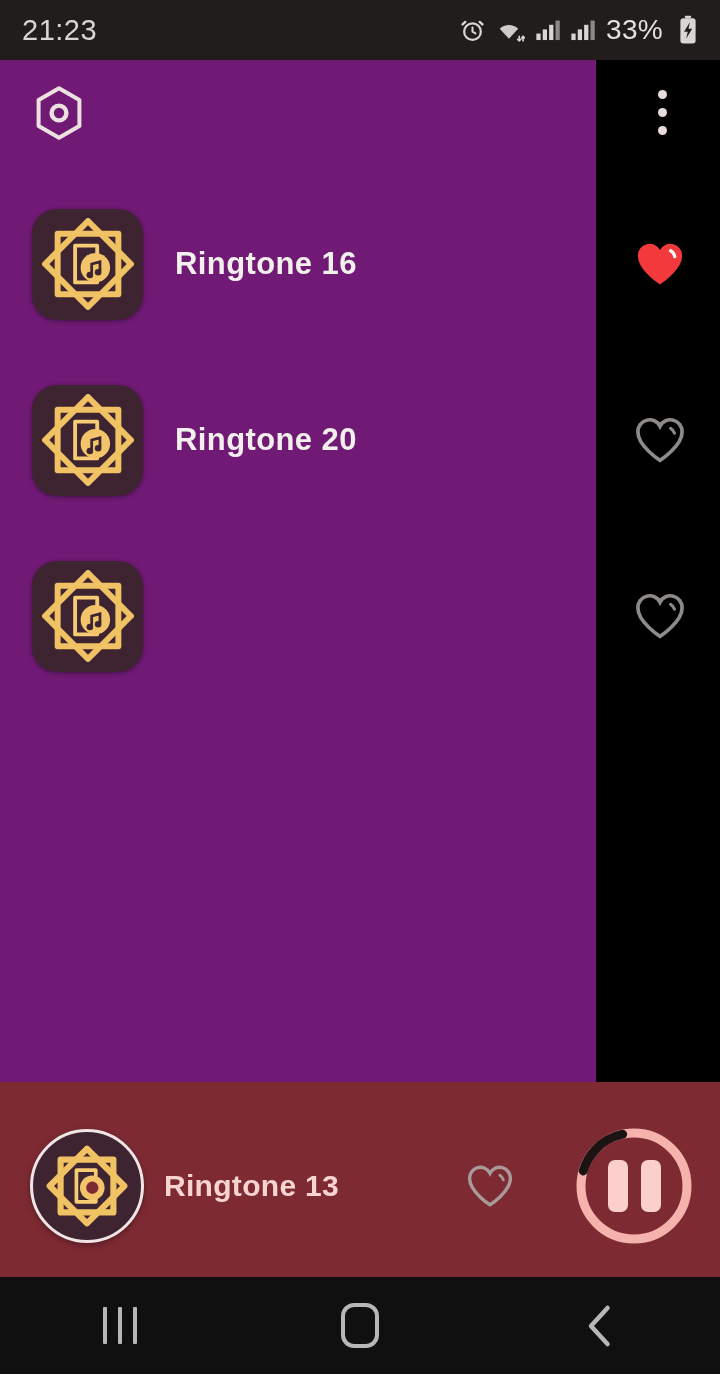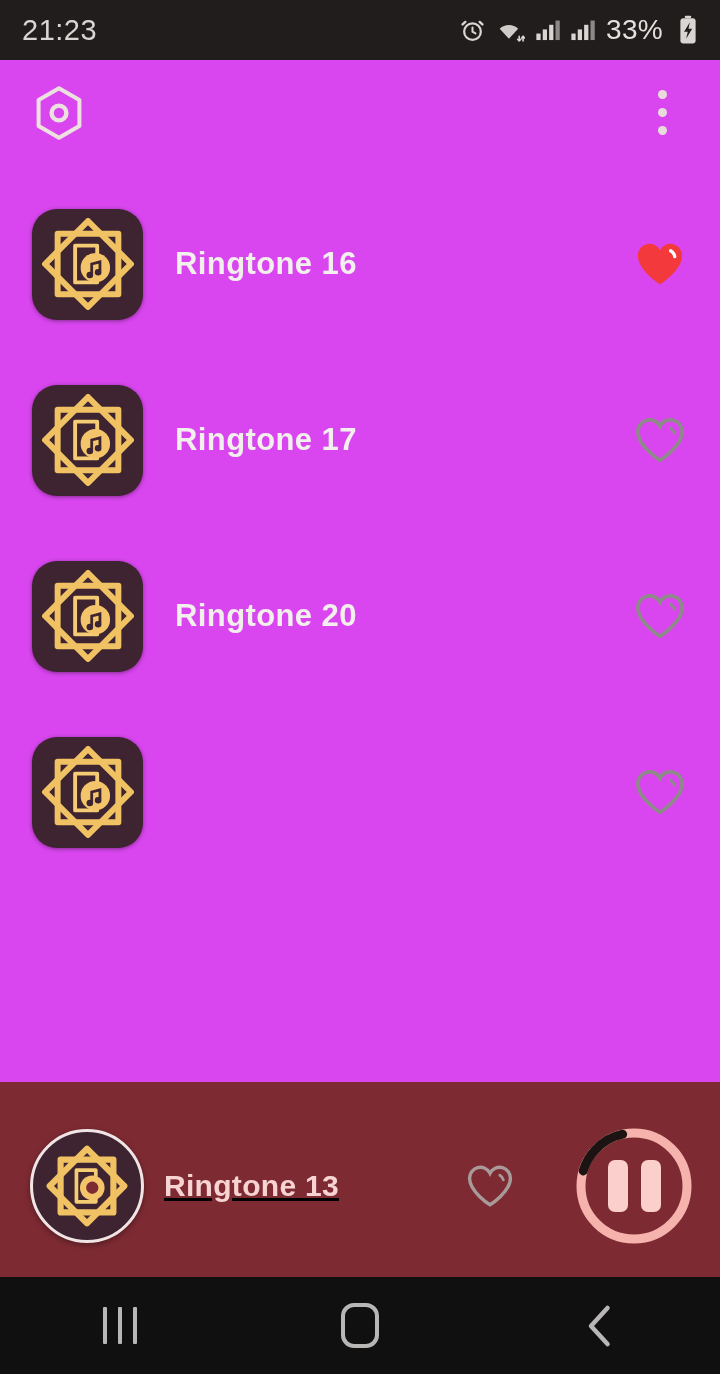--- a/index.html
+++ b/index.html
@@ -4,22 +4,22 @@
 <style>
   * { margin:0; padding:0; box-sizing:border-box; }
   html, body {
     width:720px; height:1374px;
     background:#000;
     font-family:"Liberation Sans", sans-serif;
     overflow:hidden;
   }
   #app {
     position:relative;
-    width:720px; height:1374px;
-    background:#d946ef;
+    width:596px; height:1374px;
+    background:#701a75;
   }
 
   
   .statusbar {
     position:absolute; top:0; left:0;
     width:720px; height:60px;
     background:#201d1c;
     display:flex; align-items:center;
     padding:0 22px;
   }
@@ -81,21 +81,20 @@
     display:flex; align-items:center; justify-content:center;
   }
 
   
   .player {
     position:absolute; left:0; top:1082px;
     width:720px; height:195px;
     background:#7e2a33;
     display:flex; align-items:center;
     padding:13px 28px 0 30px;
-    text-decoration:underline;
   }
   .player-art {
     width:114px; height:114px; border-radius:50%;
     background:#3d2430;
     border:3px solid #f0e5e4;
     display:flex; align-items:center; justify-content:center;
     flex:none;
     box-shadow:0 2px 6px rgba(0,0,0,.35);
   }
   .player-title {
@@ -218,35 +217,36 @@
       </div>
       <div class="row-title">Ringtone 16</div>
       <div class="fav-btn">
         <svg width="52" height="48" viewBox="0 0 24 22">
           <path d="M12 20.4S1.8 13.9 1.8 7.3A5.4 5.4 0 0 1 12 4.6 5.4 5.4 0 0 1 22.2 7.3c0 6.6-10.2 13.1-10.2 13.1Z" fill="#f4393c"></path>
           <path d="M16.9 4.9c1 .5 1.7 1.5 1.9 2.7" stroke="#fff" stroke-width="1.5" fill="none" stroke-linecap="round"></path>
         </svg>
       </div>
     </div>
 
+
     <div class="row">
       <div class="thumb">
         <svg width="92" height="92" viewBox="0 0 100 100">
           <g fill="none" stroke="#f0c263" stroke-width="6.5" stroke-linejoin="round">
             <rect x="17" y="17" width="66" height="66"></rect>
             <rect x="17" y="17" width="66" height="66" transform="rotate(45 50 50)"></rect>
           </g>
           <path d="M36 30h24v40H36Z" fill="none" stroke="#f5cc74" stroke-width="4.2" stroke-linejoin="round"></path>
           <circle cx="58" cy="54" r="16" fill="#f3c469"></circle>
           <path d="M54 62v-12l9-2.4V58" fill="none" stroke="#3d2430" stroke-width="3"></path>
           <circle cx="52" cy="62" r="3.6" fill="#3d2430"></circle>
           <circle cx="61" cy="59" r="3.6" fill="#3d2430"></circle>
         </svg>
       </div>
-      <div class="row-title">Ringtone 17</div>
+      <div class="row-title">Ringtone 20</div>
       <div class="fav-btn">
         <svg width="52" height="48" viewBox="0 0 24 22">
           <path d="M12 20.4S1.8 13.9 1.8 7.3A5.4 5.4 0 0 1 12 4.6 5.4 5.4 0 0 1 22.2 7.3c0 6.6-10.2 13.1-10.2 13.1Z" fill="none" stroke="#8d8a88" stroke-width="1.7"></path>
           <path d="M16.9 5.6c.9.5 1.5 1.3 1.8 2.3" stroke="#8d8a88" stroke-width="1.4" fill="none" stroke-linecap="round"></path>
         </svg>
       </div>
     </div>
 
     <div class="row">
       <div class="thumb">
@@ -255,43 +255,20 @@
             <rect x="17" y="17" width="66" height="66"></rect>
             <rect x="17" y="17" width="66" height="66" transform="rotate(45 50 50)"></rect>
           </g>
           <path d="M36 30h24v40H36Z" fill="none" stroke="#f5cc74" stroke-width="4.2" stroke-linejoin="round"></path>
           <circle cx="58" cy="54" r="16" fill="#f3c469"></circle>
           <path d="M54 62v-12l9-2.4V58" fill="none" stroke="#3d2430" stroke-width="3"></path>
           <circle cx="52" cy="62" r="3.6" fill="#3d2430"></circle>
           <circle cx="61" cy="59" r="3.6" fill="#3d2430"></circle>
         </svg>
       </div>
-      <div class="row-title">Ringtone 20</div>
-      <div class="fav-btn">
-        <svg width="52" height="48" viewBox="0 0 24 22">
-          <path d="M12 20.4S1.8 13.9 1.8 7.3A5.4 5.4 0 0 1 12 4.6 5.4 5.4 0 0 1 22.2 7.3c0 6.6-10.2 13.1-10.2 13.1Z" fill="none" stroke="#8d8a88" stroke-width="1.7"></path>
-          <path d="M16.9 5.6c.9.5 1.5 1.3 1.8 2.3" stroke="#8d8a88" stroke-width="1.4" fill="none" stroke-linecap="round"></path>
-        </svg>
-      </div>
-    </div>
-
-    <div class="row">
-      <div class="thumb">
-        <svg width="92" height="92" viewBox="0 0 100 100">
-          <g fill="none" stroke="#f0c263" stroke-width="6.5" stroke-linejoin="round">
-            <rect x="17" y="17" width="66" height="66"></rect>
-            <rect x="17" y="17" width="66" height="66" transform="rotate(45 50 50)"></rect>
-          </g>
-          <path d="M36 30h24v40H36Z" fill="none" stroke="#f5cc74" stroke-width="4.2" stroke-linejoin="round"></path>
-          <circle cx="58" cy="54" r="16" fill="#f3c469"></circle>
-          <path d="M54 62v-12l9-2.4V58" fill="none" stroke="#3d2430" stroke-width="3"></path>
-          <circle cx="52" cy="62" r="3.6" fill="#3d2430"></circle>
-          <circle cx="61" cy="59" r="3.6" fill="#3d2430"></circle>
-        </svg>
-      </div>
       <div class="fav-btn">
         <svg width="52" height="48" viewBox="0 0 24 22">
           <path d="M12 20.4S1.8 13.9 1.8 7.3A5.4 5.4 0 0 1 12 4.6 5.4 5.4 0 0 1 22.2 7.3c0 6.6-10.2 13.1-10.2 13.1Z" fill="none" stroke="#8d8a88" stroke-width="1.7"></path>
           <path d="M16.9 5.6c.9.5 1.5 1.3 1.8 2.3" stroke="#8d8a88" stroke-width="1.4" fill="none" stroke-linecap="round"></path>
         </svg>
       </div>
     </div>
 
 
   </div>

